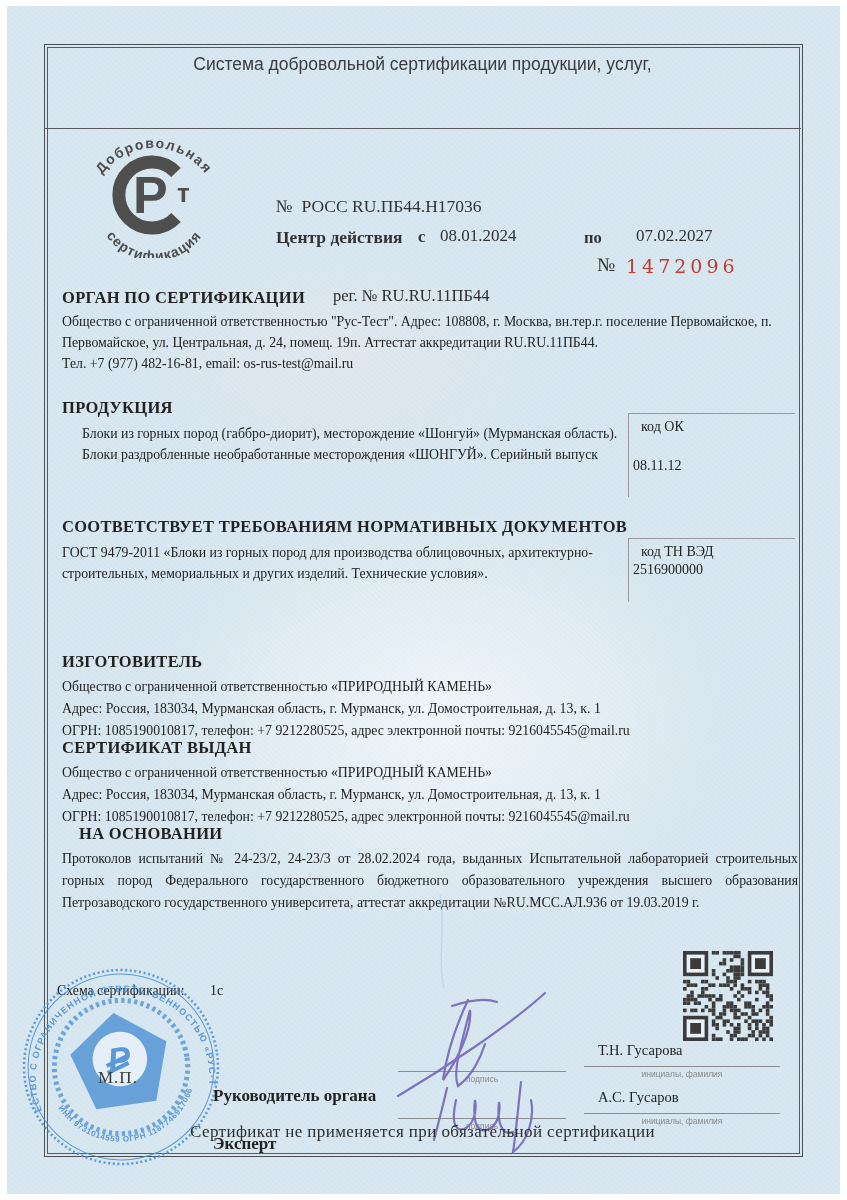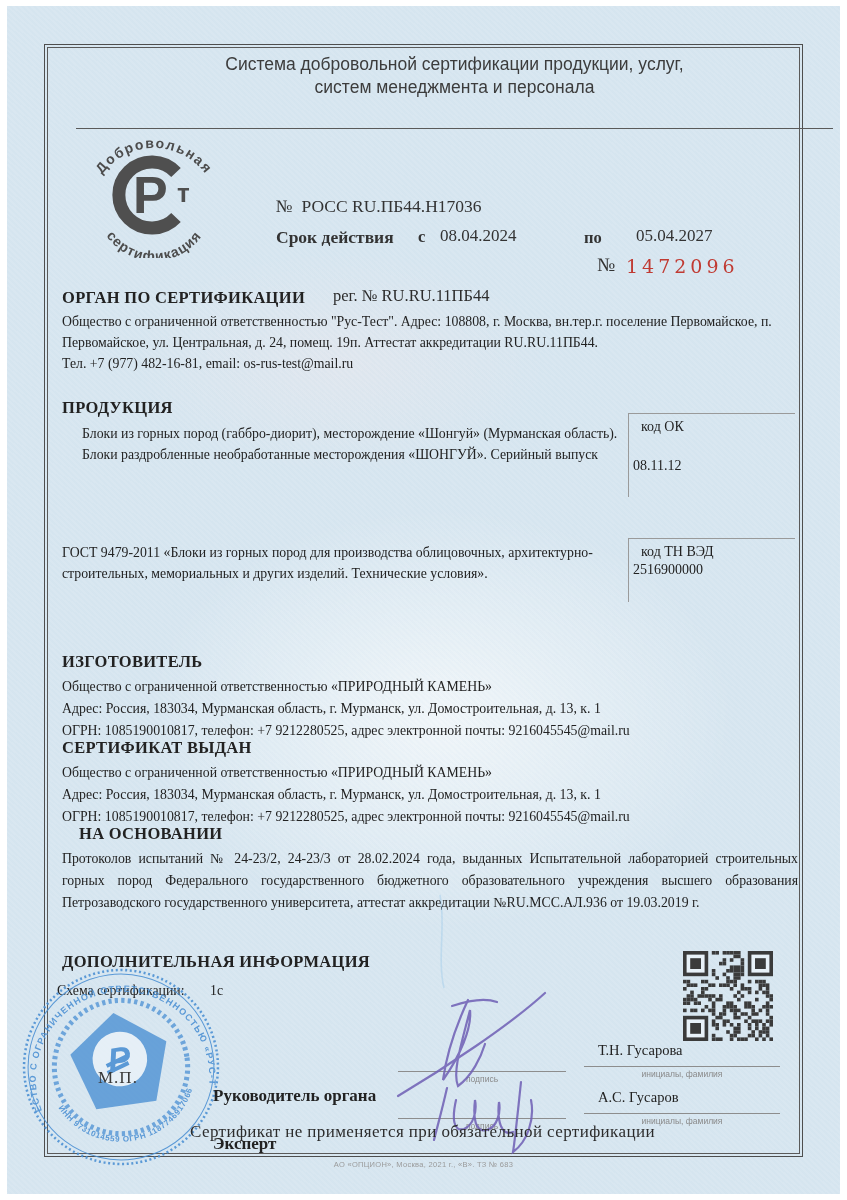--- a/index.html
+++ b/index.html
@@ -12,21 +12,21 @@
            radial-gradient(ellipse 300px 160px at 40% 30%, rgba(255,235,235,.25), rgba(255,255,255,0) 70%),
            #d7e6f0;
          background-color:#d7e6f0;}
   .texture{position:absolute;inset:0;opacity:.5;
      background-image:repeating-linear-gradient(43deg, rgba(255,255,255,.10) 0 2px, rgba(170,200,220,.07) 2px 4px);}
   .frame{position:absolute;left:44px;top:44px;width:757px;height:1111px;border:1px solid #4e4e4e;}
   .frame::before{content:"";position:absolute;inset:2px;border:1px solid #5a5a5a;}
   .abs{position:absolute;}
   .sans{font-family:"Liberation Sans", sans-serif;}
   .hdrbox{position:absolute;left:44px;top:44px;width:757px;height:85px;border-bottom:1px solid #5a5a5a;
-          text-align:center;padding-top:9px;box-sizing:border-box;margin-left:32px;}
+          text-align:center;padding-top:9px;box-sizing:border-box;}
   .hdrbox div{font-size:17.5px;line-height:23px;color:#3c3c3c;}
   .title{position:absolute;left:222px;top:139px;width:572px;text-align:center;
          font-family:"Liberation Sans", sans-serif;font-weight:bold;font-size:35px;
          letter-spacing:.5px;color:#3d3d3d;white-space:nowrap;}
   .certno{position:absolute;left:276px;top:196px;font-size:17.5px;color:#333;}
   .validity-label{position:absolute;left:276px;top:227px;font-weight:bold;font-size:17.5px;color:#333;}
   .v-c{position:absolute;left:418px;top:227px;font-weight:bold;font-size:16.5px;color:#333;}
   .v-from{position:absolute;left:440px;top:226px;font-size:17px;color:#333;}
   .v-po{position:absolute;left:584px;top:228px;font-weight:bold;font-size:16.5px;color:#333;}
   .v-to{position:absolute;left:636px;top:226px;font-size:17px;color:#333;}
@@ -55,21 +55,20 @@
 
 <div id="page">
   <div class="paper">
     <div class="texture"></div>
   </div>
 
   <div class="frame"></div>
 
   <div class="hdrbox sans">
     <div>Система добровольной сертификации продукции, услуг,</div>
-    <div>систем менеджмента и персонала</div>
   </div>
 
   <svg class="abs" style="left:78px;top:132px;width:152px;height:126px;" viewBox="0 0 152 126">
     <defs>
       <path id="logoArcTop" d="M 12,80 A 64,64 0 0 1 140,80"></path>
       <path id="logoArcBot" d="M 20,86 A 58,58 0 0 0 132,86"></path>
     </defs>
     <text font-size="14" font-weight="bold" fill="#4c4c4c" letter-spacing="1.5">
       <textPath href="#logoArcTop" startOffset="50%" text-anchor="middle">Добровольная</textPath>
     </text>
@@ -80,61 +79,61 @@
     <text x="55" y="81" font-size="52" font-weight="bold" fill="#4f4f4f">Р</text>
     <text x="99" y="70" font-size="26" font-weight="bold" fill="#4f4f4f">т</text>
   </svg>
 
 
   <div class="certno">
     <span>№</span>&nbsp;
     <span>РОСС RU.ПБ44.Н17036</span>
   </div>
 
-  <div class="validity-label">Срок действия</div>
+  <div class="validity-label">Центр действия</div>
   <div class="v-c">с</div>
-  <div class="v-from">08.04.2024</div>
+  <div class="v-from">08.01.2024</div>
   <div class="v-po">по</div>
-  <div class="v-to">05.04.2027</div>
+  <div class="v-to">07.02.2027</div>
 
   <div class="blankno-sign">№</div>
   <div class="blankno">1472096</div>
 
   <div class="abs sec-h" style="left:62px;top:288px;">ОРГАН ПО СЕРТИФИКАЦИИ</div>
   <div class="abs" style="left:333px;top:286px;font-size:16.5px;color:#2c2c2c;">рег. № RU.RU.11ПБ44</div>
   <div class="abs body-t" style="left:62px;top:311px;width:736px;">Общество с ограниченной ответственностью "Рус-Тест". Адрес: 108808, г. Москва, вн.тер.г. поселение Первомайское, п. Первомайское, ул. Центральная, д. 24, помещ. 19п. Аттестат аккредитации RU.RU.11ПБ44.</div>
   <div class="abs body-t" style="left:62px;top:353px;width:736px;">Тел. +7 (977) 482-16-81, email: os-rus-test@mail.ru</div>
 
   <div class="abs sec-h" style="left:62px;top:398px;">ПРОДУКЦИЯ</div>
   <div class="abs body-t" style="left:62px;top:423px;width:556px;margin-left:20px;">Блоки из горных пород (габбро-диорит), месторождение «Шонгуй» (Мурманская область). Блоки раздробленные необработанные месторождения «ШОНГУЙ». Серийный выпуск</div>
   <div class="abs codebox" style="left:628px;top:413px;width:167px;height:84px;text-decoration:underline;">
     <div class="lbl">код ОК</div>
     <div class="val" style="top:44px;">08.11.12</div>
   </div>
 
+  <div class="abs sec-h" style="left:62px;top:517px;">СООТВЕТСТВУЕТ ТРЕБОВАНИЯМ НОРМАТИВНЫХ ДОКУМЕНТОВ</div>
   <div class="abs body-t" style="left:62px;top:542px;width:556px;">ГОСТ 9479-2011 «Блоки из горных пород для производства облицовочных, архитектурно-строительных, мемориальных и других изделий. Технические условия».</div>
   <div class="abs codebox" style="left:628px;top:538px;width:167px;height:64px;">
     <div class="lbl">код ТН ВЭД</div>
     <div class="val" style="top:23px;">2516900000</div>
   </div>
 
   <div class="abs sec-h" style="left:62px;top:652px;">ИЗГОТОВИТЕЛЬ</div>
   <div class="abs body-t" style="left:62px;top:676px;width:736px;">Общество с ограниченной ответственностью «ПРИРОДНЫЙ КАМЕНЬ»</div>
   <div class="abs body-t" style="left:62px;top:698px;width:736px;">Адрес: Россия, 183034, Мурманская область, г. Мурманск, ул. Домостроительная, д. 13, к. 1</div>
   <div class="abs body-t" style="left:62px;top:720px;width:736px;">ОГРН: 1085190010817, телефон: +7 9212280525, адрес электронной почты: 9216045545@mail.ru</div>
 
   <div class="abs sec-h" style="left:62px;top:738px;">СЕРТИФИКАТ ВЫДАН</div>
   <div class="abs body-t" style="left:62px;top:762px;width:736px;">Общество с ограниченной ответственностью «ПРИРОДНЫЙ КАМЕНЬ»</div>
   <div class="abs body-t" style="left:62px;top:784px;width:736px;">Адрес: Россия, 183034, Мурманская область, г. Мурманск, ул. Домостроительная, д. 13, к. 1</div>
   <div class="abs body-t" style="left:62px;top:806px;width:736px;">ОГРН: 1085190010817, телефон: +7 9212280525, адрес электронной почты: 9216045545@mail.ru</div>
 
   <div class="abs sec-h" style="left:62px;top:824px;margin-left:17px;">НА ОСНОВАНИИ</div>
   <div class="abs body-t" style="left:62px;top:848px;width:736px;text-align:justify;line-height:22px;">Протоколов испытаний № 24-23/2, 24-23/3 от 28.02.2024 года, выданных Испытательной лабораторией строительных горных пород Федерального государственного бюджетного образовательного учреждения высшего образования Петрозаводского государственного университета, аттестат аккредитации №RU.МСС.АЛ.936 от 19.03.2019 г.</div>
 
-  <div class="abs sec-h" style="left:62px;top:952px;">ДОПОЛНИТЕЛЬНАЯ ИНФОРМАЦИЯ</div>
   <div class="abs body-t" style="left:57px;top:980px;">
     <span>Схема сертификации:</span>
     <span style="margin-left:22px;">1с</span>
   </div>
 
   <div class="abs" style="left:683px;top:951px;width:90px;height:90px;" id="qr"><svg viewBox="0 0 25 25" width="90" height="90">
         <rect x="8" y="0" width="1" height="1" fill="#3b3b3b"></rect>
         <rect x="9" y="0" width="1" height="1" fill="#3b3b3b"></rect>
         <rect x="11" y="0" width="1" height="1" fill="#3b3b3b"></rect>
         <rect x="12" y="0" width="1" height="1" fill="#3b3b3b"></rect>
@@ -381,14 +380,13 @@
     <g stroke="#6f5fb5" stroke-width="2.2" fill="none" stroke-linecap="round" opacity=".85">
       <path d="M 545,993 C 510,1025 445,1068 398,1096"></path>
       <path d="M 468,1000 C 455,1028 446,1058 443,1080 C 460,1056 472,1028 470,1010 C 462,1042 452,1072 458,1086 C 472,1076 481,1057 485,1044"></path>
       <path d="M 452,1006 C 470,1000 486,998 497,1002"></path>
       <path d="M 447,1088 C 442,1110 437,1128 434,1140 M 456,1100 C 452,1118 453,1132 464,1129 C 474,1125 477,1110 475,1100 C 473,1118 475,1133 487,1130 C 497,1127 501,1113 499,1102 C 497,1120 501,1137 513,1132 M 521,1082 C 518,1110 515,1140 513,1152 C 527,1142 535,1120 531,1100"></path>
     </g>
     <path d="M 440,895 C 446,925 437,958 444,988" stroke="#8fc3e8" stroke-width="1.6" fill="none" opacity=".35"></path>
   </svg>
 
   <div class="note">Сертификат не применяется при обязательной сертификации</div>
-  <div class="printinfo">АО «ОПЦИОН», Москва, 2021 г., «В». ТЗ № 683</div>
 </div>
 
 </body></html>

